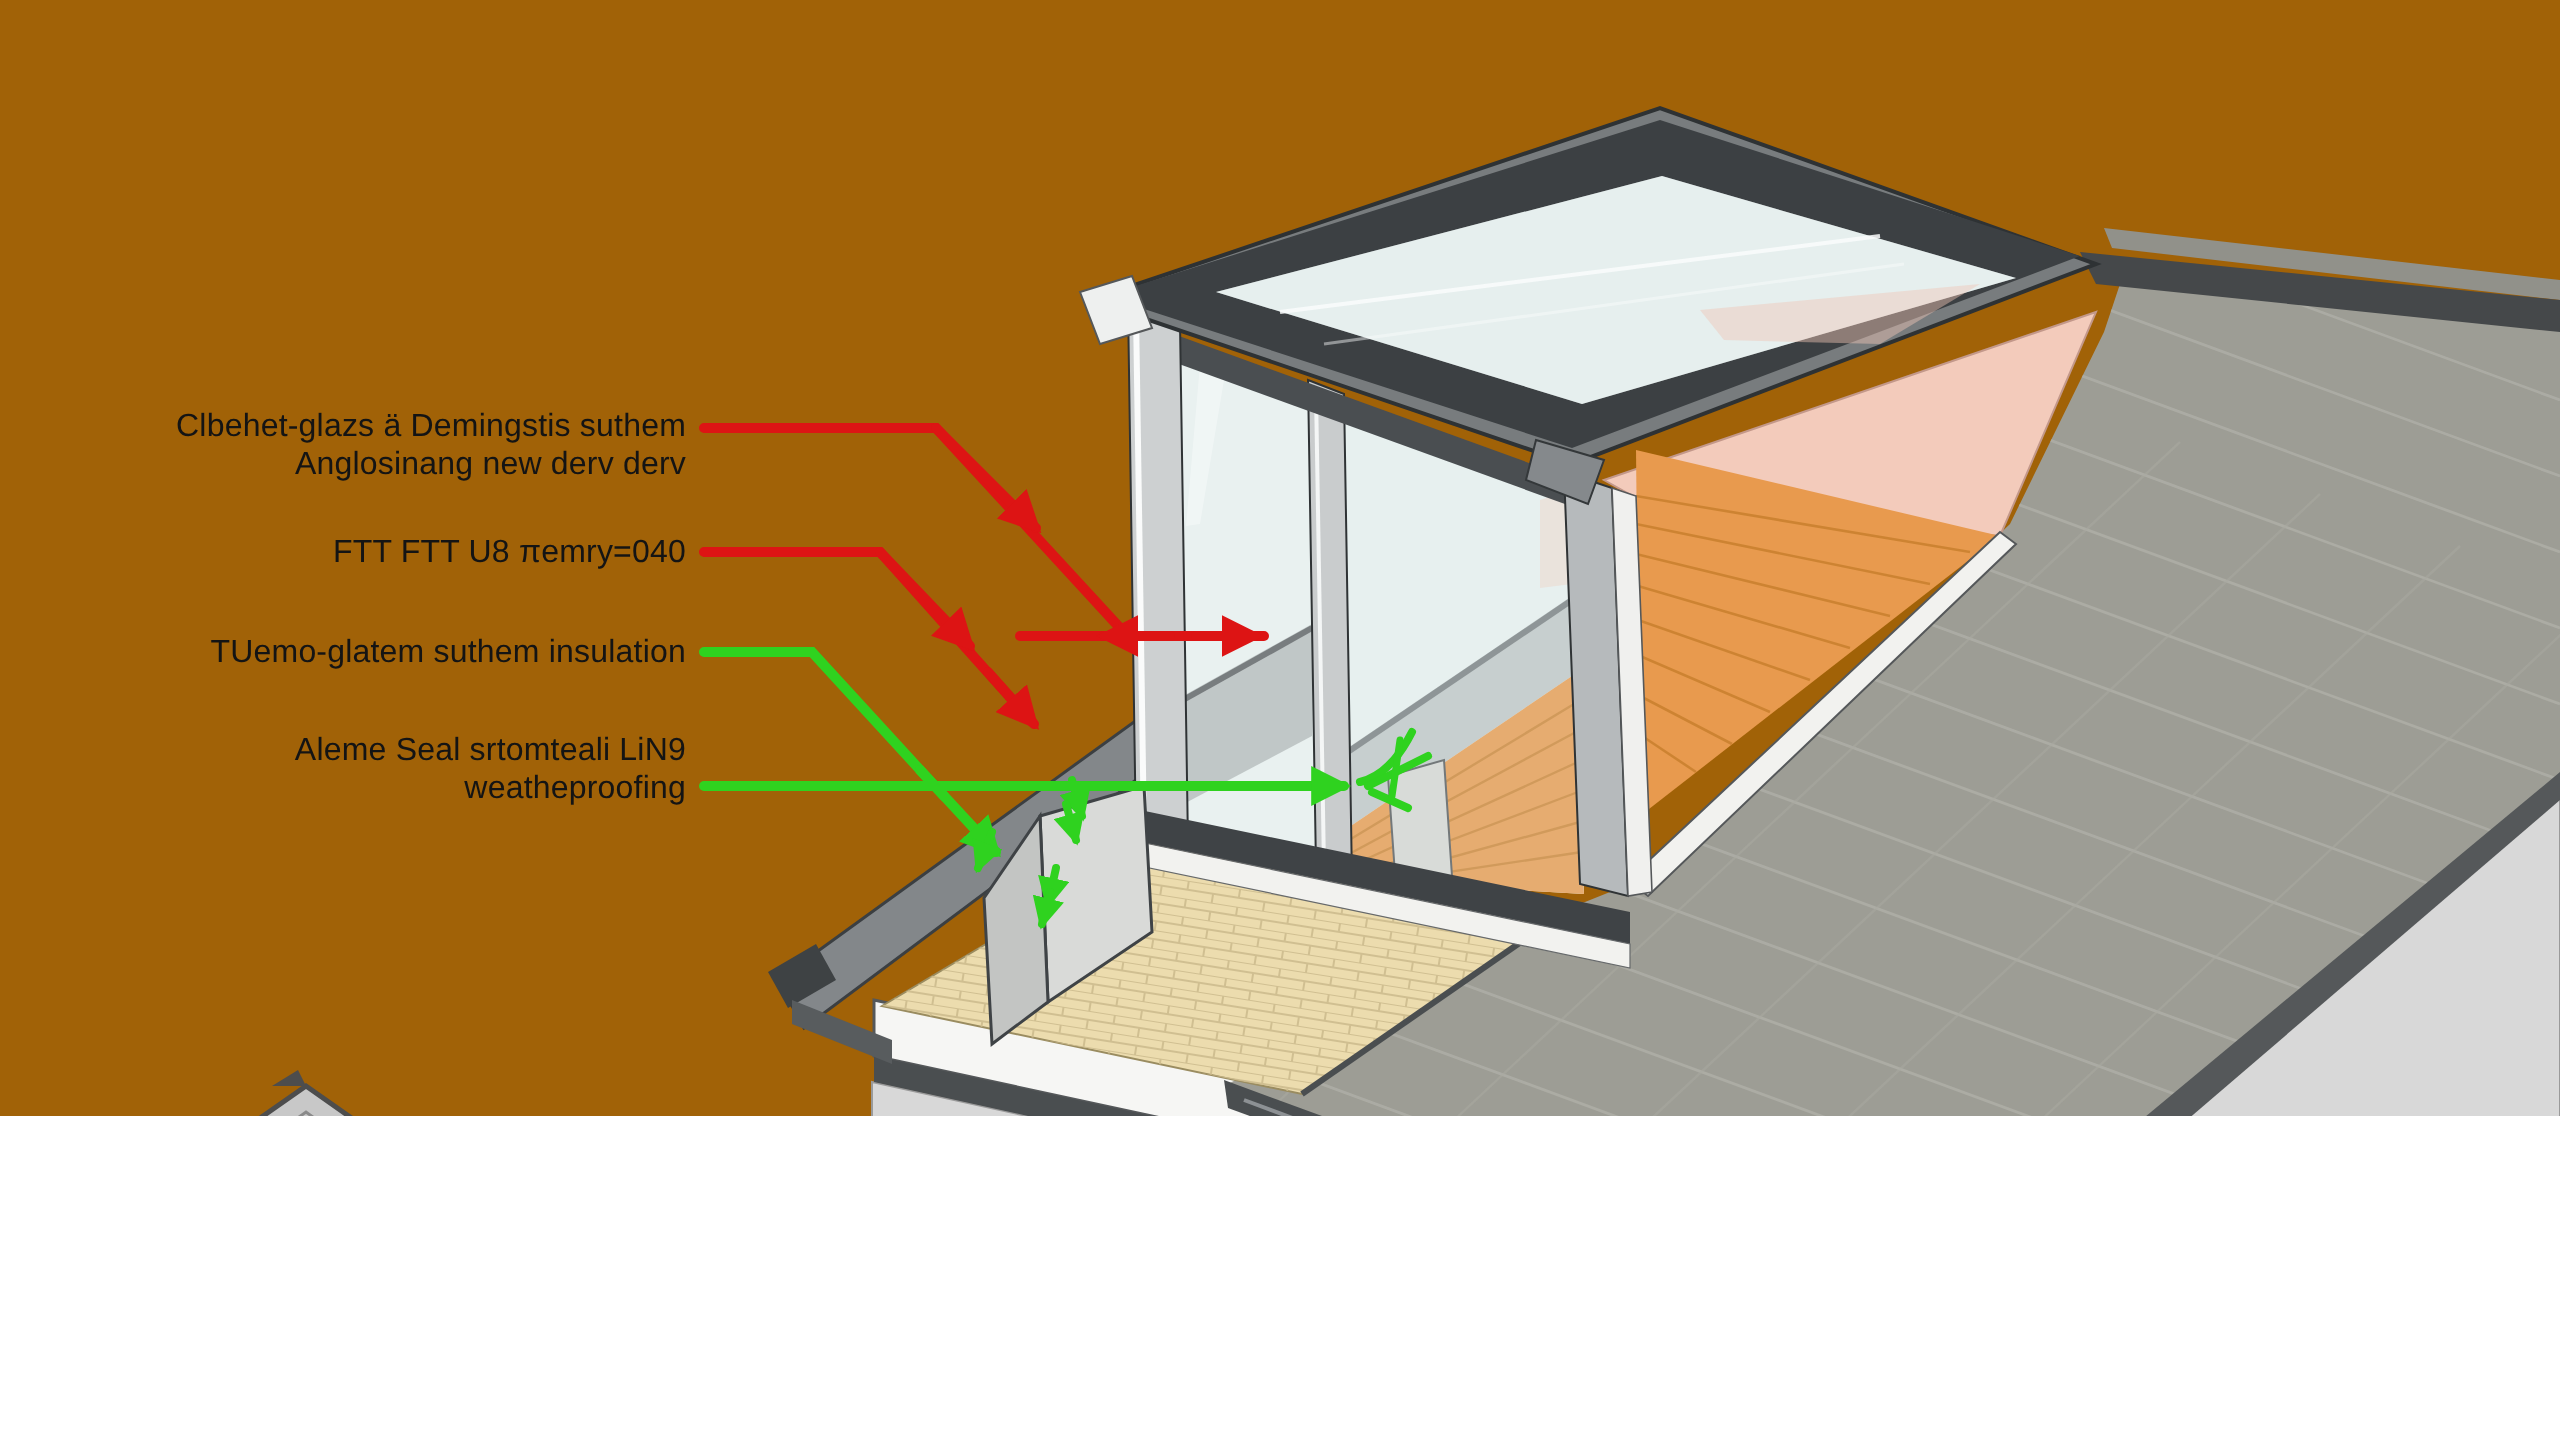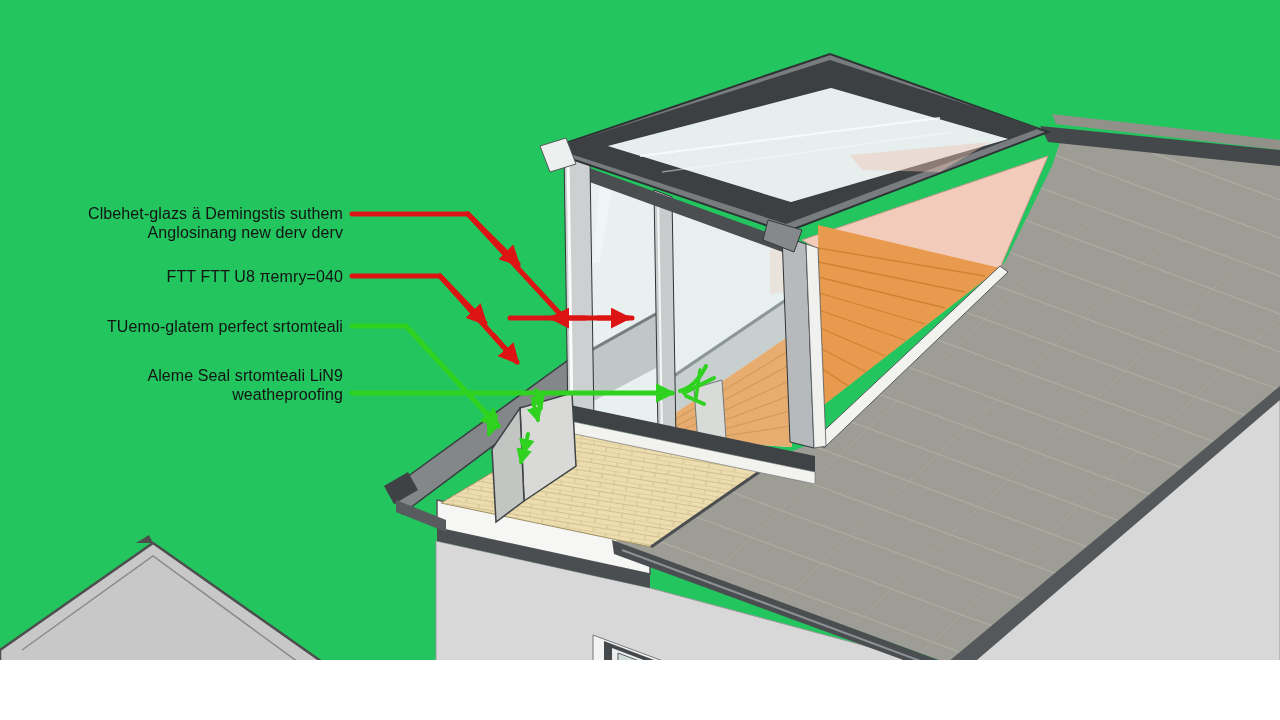--- a/index.html
+++ b/index.html
@@ -1,16 +1,16 @@
 <!DOCTYPE html>
 <html><head>
 <meta charset="utf-8">
 <style>
   html,body{margin:0;padding:0;background:#ffffff;}
-  #stage{position:relative;width:1280px;height:660px;background:#22c55e;overflow:hidden;
+  #stage{position:relative;width:1280px;height:558px;background:#a16207;overflow:hidden;
          font-family:"Liberation Sans","DejaVu Sans",sans-serif;}
   #art{position:absolute;left:0;top:0;width:1280px;height:720px;}
   .anno{position:absolute;left:40px;width:303px;text-align:right;color:#141414;
         font-size:16px;line-height:19px;letter-spacing:0.1px;}
   .anno span{display:block;}
 </style>
 </head>
 <body>
 
 <div id="stage">
@@ -207,20 +207,20 @@
 </svg>
 
 <div class="anno" style="top:204px">
   <span>Clbehet-glazs ä Demingstis suthem</span>
   <span>Anglosinang new derv derv</span>
 </div>
 <div class="anno" style="top:267px">
   <span>FTT FTT U8 πemry=040</span>
 </div>
 <div class="anno" style="top:317px">
-  <span>TUemo-glatem perfect srtomteali</span>
+  <span>TUemo-glatem suthem insulation</span>
 </div>
 <div class="anno" style="top:366px">
   <span>Aleme Seal srtomteali LiN9</span>
   <span>weatheproofing</span>
 </div>
 
 </div>
 
 </body></html>

